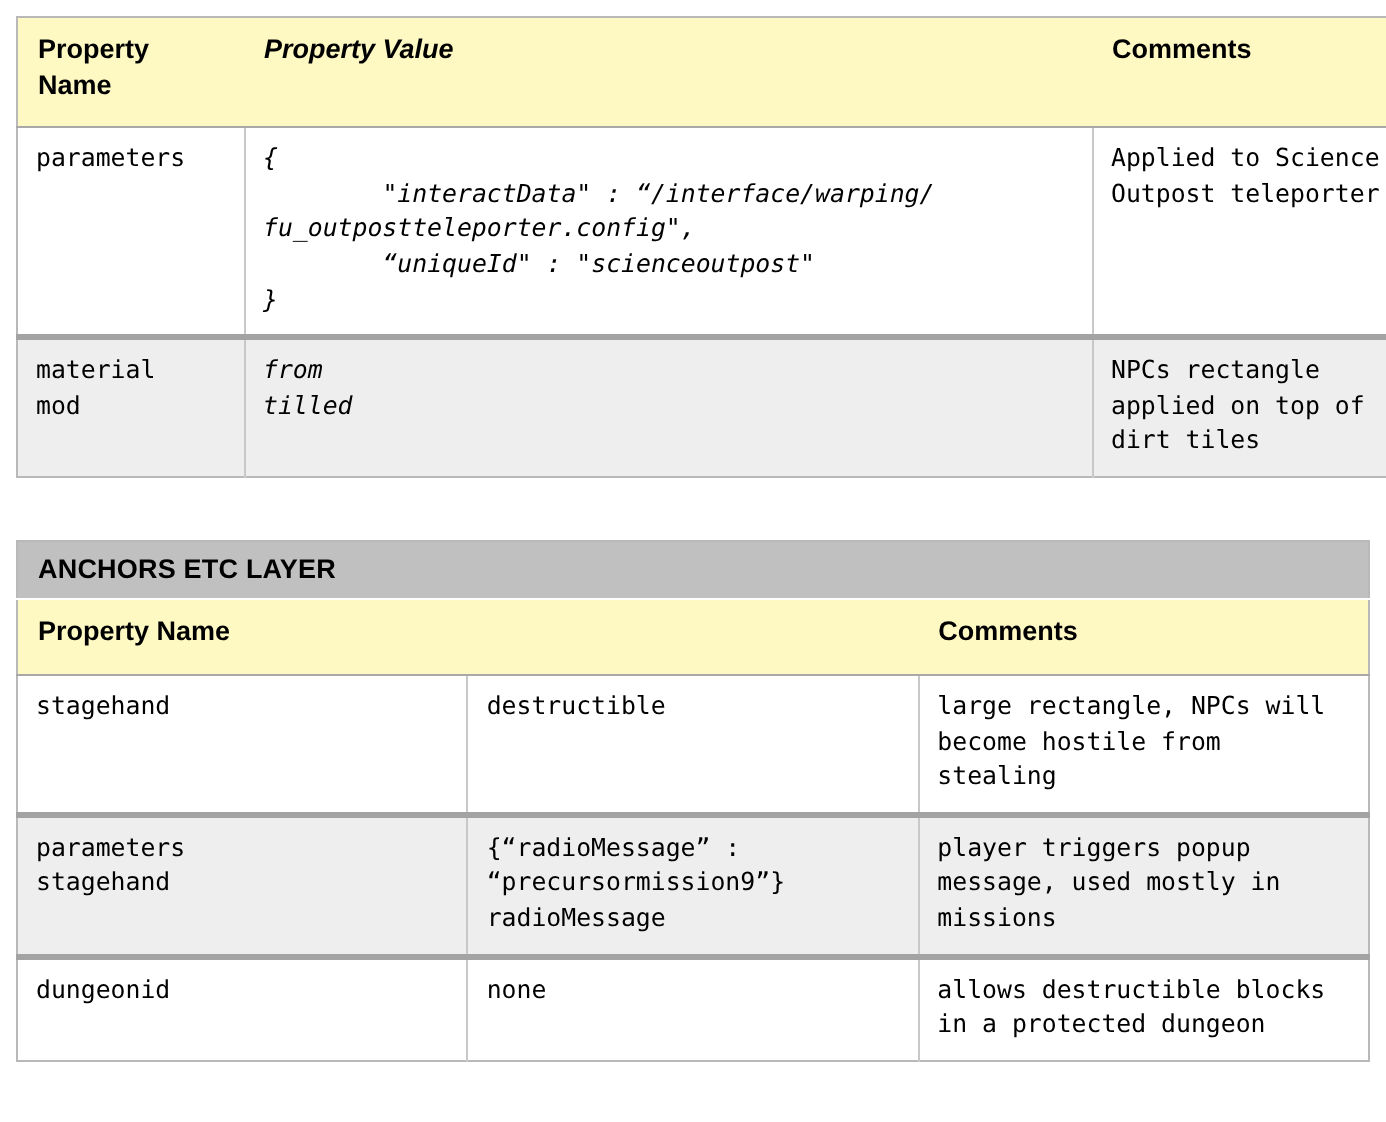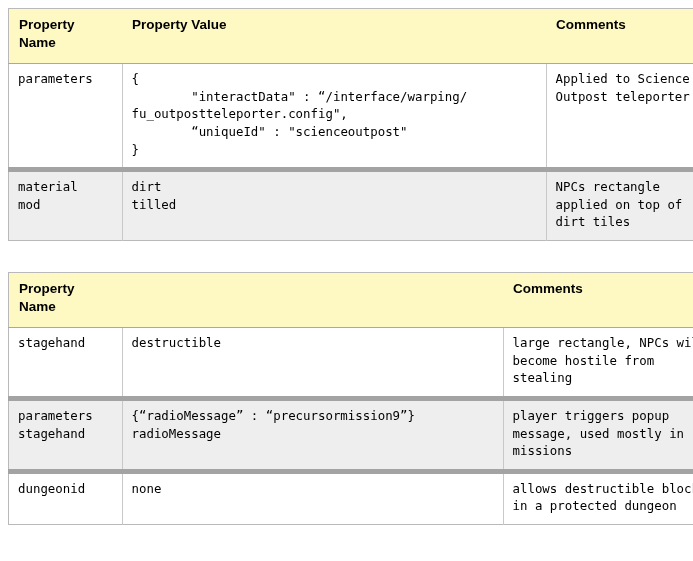--- a/index.html
+++ b/index.html
@@ -54,30 +54,30 @@
   
   .cell {
     font-family: "DejaVu Sans Mono", "Liberation Mono", monospace;
     font-size: 12.4px;
     line-height: 1.42;
     vertical-align: top;
     padding: 6px 9px 9px 9px;
     white-space: pre-wrap;
     word-break: break-word;
     border-left: 1px solid #c8c8c8;
-    border-top: 5px solid #a3a3a3;
+    border-top: 3px solid #a3a3a3;
   }
   .cell.first { border-left: 0; }
   tr.row-white > .cell { background: #ffffff; }
   tr.row-gray  > .cell { background: #eeeeee; }
   tr.firstbody > .cell { border-top: 1px solid #a8a8a8; }
 
   
   .t1 .c-name  { width: 93px; }
-  .t1 .c-value { width: 404px; }
+  .t1 .c-value { width: 404px; font-style: italic; }
   .t1 .c-comm  { width: 180px; }
   
   .t2 .c-name  { width: 93px; }
   .t2 .c-value { width: 361px; }
   .t2 .c-comm  { width: 223px; }
 </style>
 </head>
 <body>
 
 <div class="page">
@@ -96,31 +96,34 @@
         "interactData" : “/interface/warping/
 fu_outpostteleporter.config",
         “uniqueId" : "scienceoutpost"
 }</td>
         <td class="cell c-comm">Applied to Science
 Outpost teleporter</td>
       </tr>
       <tr class="row-gray">
         <td class="cell first c-name">material
 mod</td>
-        <td class="cell c-value">dirt
+        <td class="cell c-value">from
 tilled</td>
         <td class="cell c-comm">NPCs rectangle
 applied on top of
 dirt tiles</td>
       </tr>
     </tbody>
   </table>
 
   <table class="doc-table t2">
     <tbody>
+      <tr>
+        <td class="title-cell" colspan="3">ANCHORS ETC LAYER</td>
+      </tr>
       <tr>
         <td class="col-head c-name">Property
 Name</td>
         <td class="col-head c-value"></td>
         <td class="col-head c-comm">Comments</td>
       </tr>
       <tr class="row-white firstbody">
         <td class="cell first c-name">stagehand</td>
         <td class="cell c-value">destructible</td>
         <td class="cell c-comm">large rectangle, NPCs will

